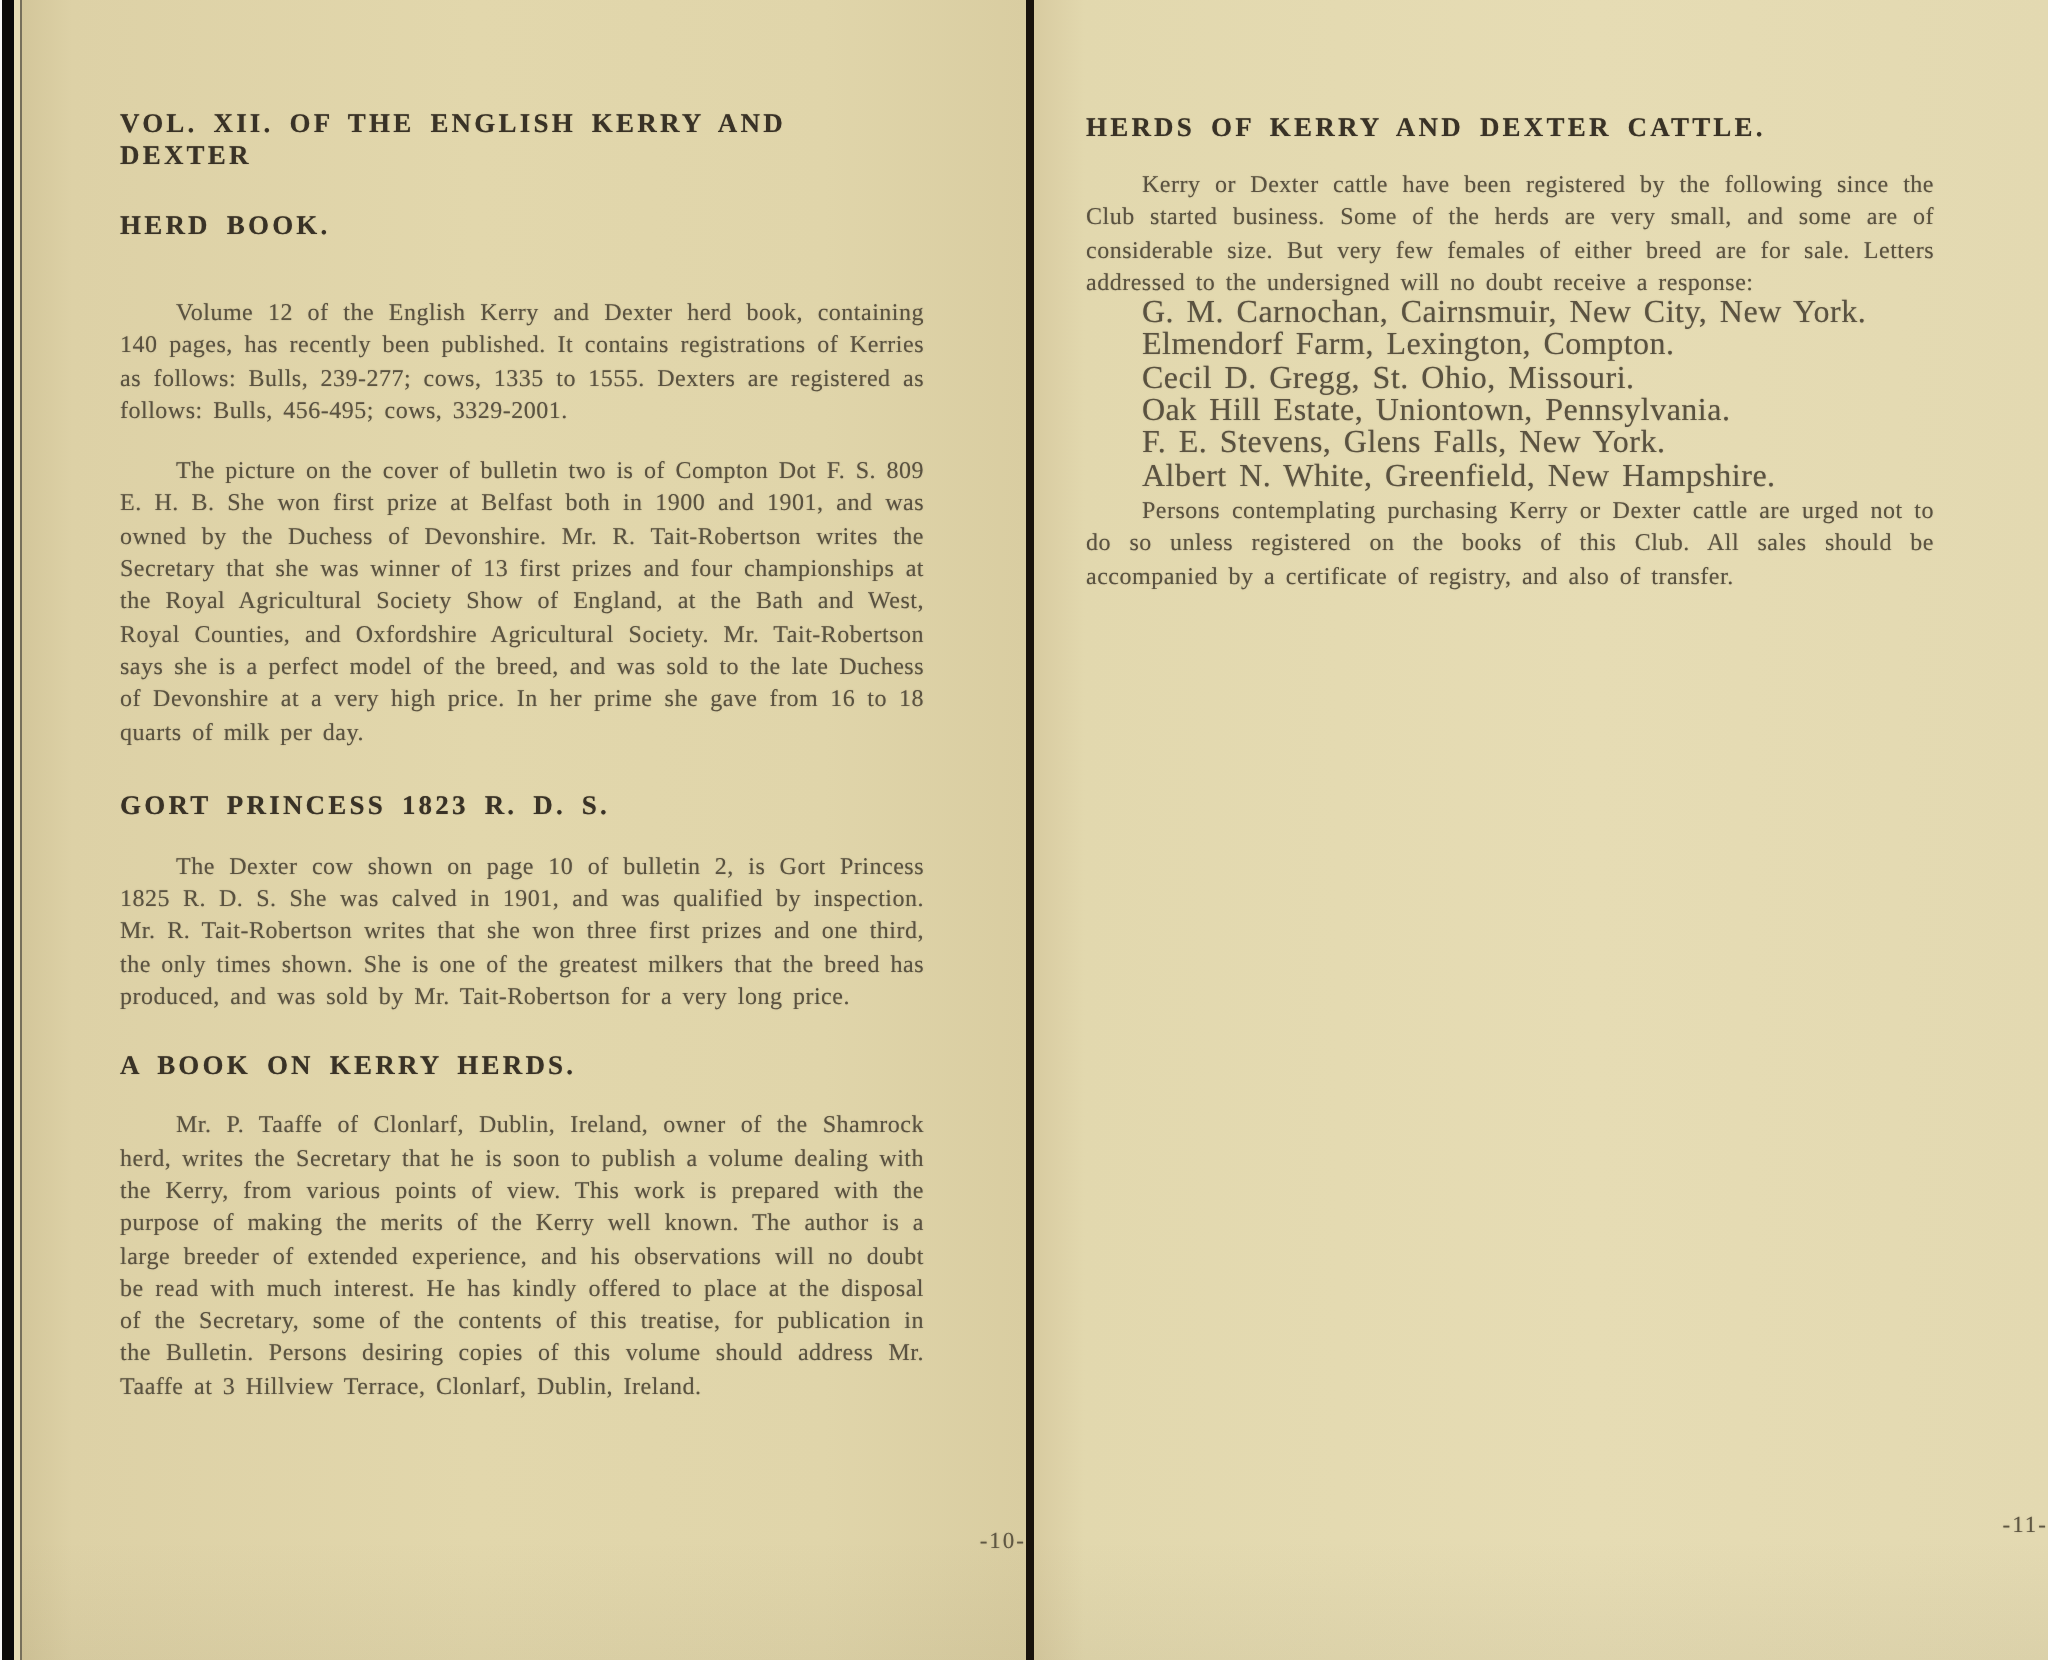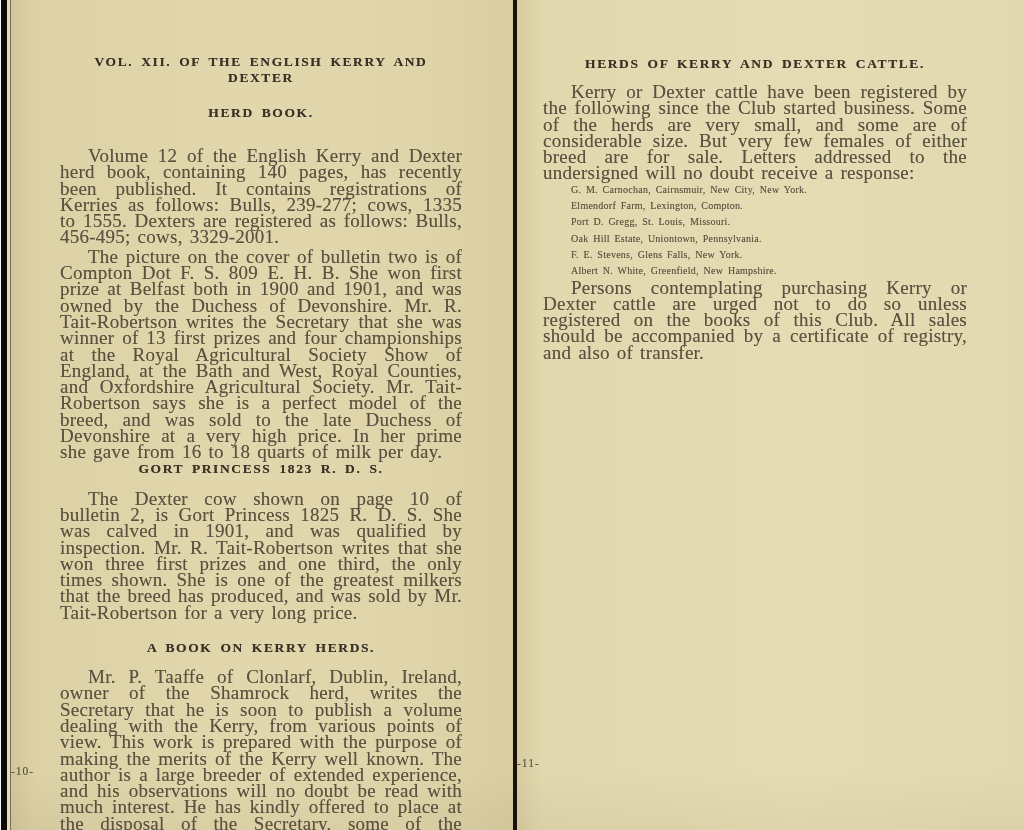--- a/index.html
+++ b/index.html
@@ -29,55 +29,55 @@
   .page::after{ 
     content:"";position:absolute;left:0;bottom:0;width:100%;height:60px;
     background:linear-gradient(180deg,rgba(0,0,0,0) 0%,rgba(90,80,50,0.06) 100%);
     pointer-events:none;
   }
 
   .textblock-left{position:absolute;left:49px;top:54px;width:402px;}
   .textblock-right{position:absolute;left:26px;top:56px;width:424px;}
 
   .head{
-    text-align:center;font-weight:bold;
+    text-align:left;font-weight:bold;
     font-size:13.5px;letter-spacing:1.6px;word-spacing:3px;
     color:#393226;
     text-shadow:0 0 0.5px rgba(57,50,38,0.55);
   }
   .para{
     text-align:justify;
-    font-size:19px;line-height:16.3px;
+    font-size:12px;line-height:16.3px;
     letter-spacing:0.25px;word-spacing:2px;
     color:#5a5240;
     text-shadow:0 0 0.6px rgba(90,82,64,0.5);
     text-indent:28px;
     margin:0;
   }
   .addr{
     text-align:justify;
-    font-size:10px;line-height:16.3px;
+    font-size:16px;line-height:16.3px;
     letter-spacing:0.25px;word-spacing:2px;
     color:#5a5240;
     text-shadow:0 0 0.6px rgba(90,82,64,0.5);
     text-indent:28px;
   }
   .pagenum{
-    position:absolute;width:100%;text-align:left;
+    position:absolute;width:100%;text-align:right;
     font-size:11.5px;letter-spacing:1px;color:#5f5743;
     text-shadow:0 0 0.6px rgba(95,87,67,0.5);
   }
 
   
   .h-vol{margin-top:0;}
   .h-herdbook{margin-top:19px;}
   .p1{margin-top:27px;}
   .h-compton{margin-top:24px;}
-  .p2{margin-top:3px;}
-  .h-gort{}
+  .p2{margin-top:14px;}
+  .h-gort{margin-top:21px;}
   .p3{margin-top:14px;}
   .h-book{margin-top:19px;}
   .p4{margin-top:13px;}
 
   .h-herds{margin-top:0;}
   .rp1{margin-top:12px;}
   .rp2{margin-top:0;}
 </style>
 </head>
 <body>
@@ -110,21 +110,21 @@
 
   <div class="page" id="page-right">
     <div class="textblock-right">
       <div class="head h-herds">HERDS OF KERRY AND DEXTER CATTLE.</div>
 
       <p class="para rp1">Kerry or Dexter cattle have been registered by the following since the Club started business.  Some of the herds are very small, and some are of considerable size.  But very few females of either breed are for sale.  Letters addressed to the undersigned will no doubt receive a response:</p>
 
       <div>
         <div class="addr">G. M. Carnochan, Cairnsmuir, New City, New York.</div>
         <div class="addr">Elmendorf Farm, Lexington, Compton.</div>
-        <div class="addr">Port D. Gregg, St. Louis, Missouri.</div>
+        <div class="addr">Cecil D. Gregg, St. Ohio, Missouri.</div>
         <div class="addr">Oak Hill Estate, Uniontown, Pennsylvania.</div>
         <div class="addr">F. E. Stevens, Glens Falls, New York.</div>
         <div class="addr">Albert N. White, Greenfield, New Hampshire.</div>
       </div>
 
       <p class="para rp2">Persons contemplating purchasing Kerry or Dexter cattle are urged not to do so unless registered on the books of this Club.  All sales should be accompanied by a certificate of registry, and also of transfer.</p>
     </div>
     <div class="pagenum" style="top:757px;">-11-</div>
   </div>
 

